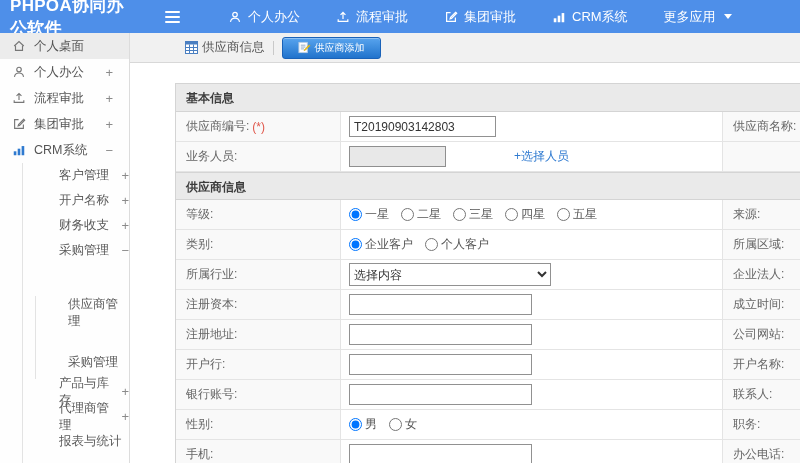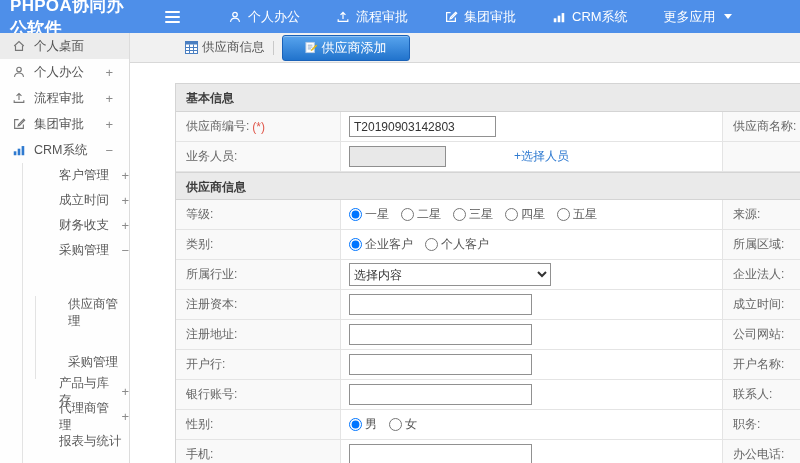--- a/index.html
+++ b/index.html
@@ -33,23 +33,23 @@
   .s-sub .s-label { display:inline-block; width:66px; }
   .s-group3 { margin-left:12px; border-left:1px solid #e3e3e3; }
   .s-sub3 { display:flex; align-items:flex-start; height:25px; padding-left:32px; cursor:pointer; color:#5a5a5a;margin-top:33px; }
 
   
   .main { flex:1; display:flex; flex-direction:column; overflow:hidden; }
   .tabbar { height:30px; background:#f1f1f1; border-bottom:1px solid #d8d8d8;
     display:flex; align-items:center; padding-left:55px; }
   .tab-info { display:flex; align-items:center; gap:4px; font-size:12.5px; color:#555; cursor:pointer; }
   .tab-sep { width:1px; height:14px; background:#c9c9c9; margin:0 8px; }
-  .tab-add { display:flex; align-items:center; gap:4px; font-size:13px; color:#fff; cursor:pointer;
+  .tab-add { display:flex; align-items:center; gap:4px; font-size:10px; color:#fff; cursor:pointer;
     background:linear-gradient(#58a4ee,#2173cc); border:1px solid #1a62b8; border-radius:3px;
-    padding:3px 22px; box-shadow:inset 0 1px 0 rgba(255,255,255,.35); }
+    padding:3px 15px; box-shadow:inset 0 1px 0 rgba(255,255,255,.35); }
 
   .content { flex:1; overflow:hidden; background:#fff; }
   .form-wrap { margin:20px 0 0 45px; width:880px; border:1px solid #d4d4d4; font-size:12px; color:#666; }
 
   .sec-header { height:28px; line-height:28px; background:#eaeaea; border-bottom:1px solid #d4d4d4;
     padding-left:10px; font-weight:bold; color:#3c3c3c; }
   .sec-header.mid { border-top:1px solid #d4d4d4; }
 
   .frow { display:grid; grid-template-columns:165px 382px 155px 178px; border-bottom:1px solid #e4e4e4; }
   .frow:last-child { border-bottom:none; }
@@ -157,21 +157,21 @@
       <span class="s-label">CRM系统</span>
       <span class="s-toggle">−</span>
     </div>
 
     <div class="s-group">
       <div class="s-sub">
         <span class="s-label">客户管理</span>
         <span class="s-toggle">+</span>
       </div>
       <div class="s-sub">
-        <span class="s-label">成立时间</span>
+        <span class="s-label">开户名称</span>
         <span class="s-toggle">+</span>
       </div>
       <div class="s-sub">
         <span class="s-label">财务收支</span>
         <span class="s-toggle">+</span>
       </div>
       <div class="s-sub">
         <span class="s-label">采购管理</span>
         <span class="s-toggle">−</span>
       </div>

